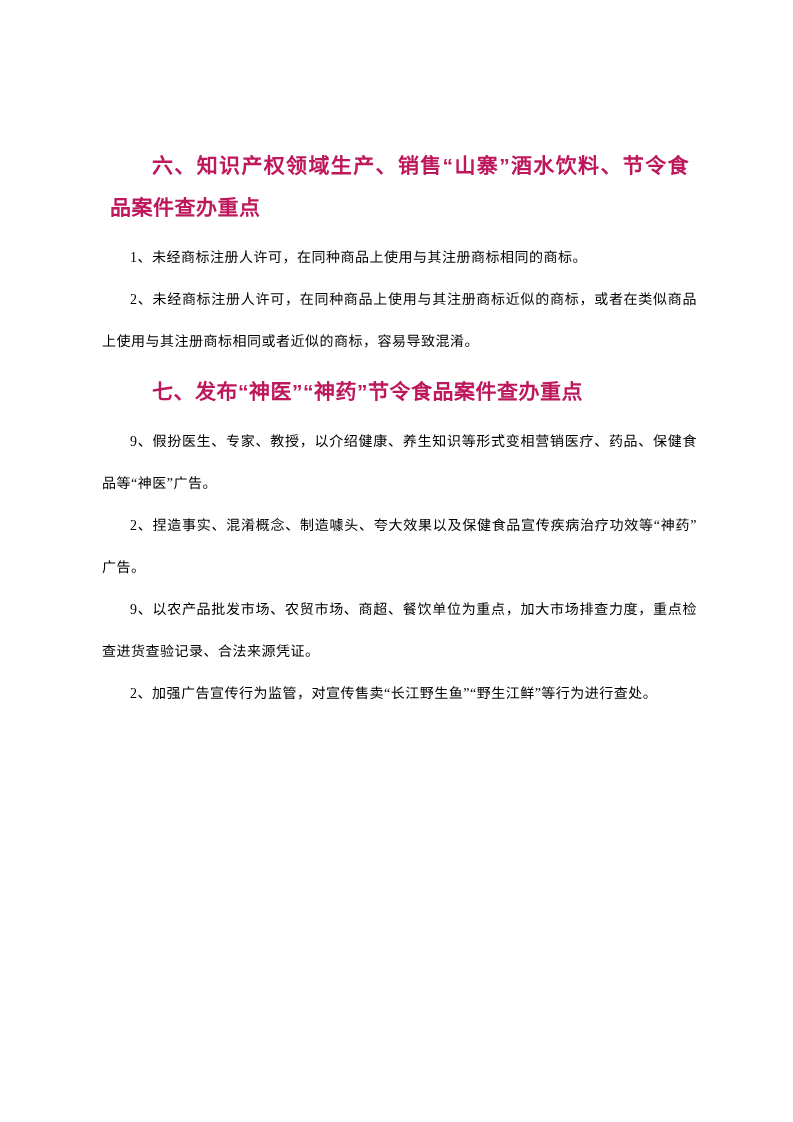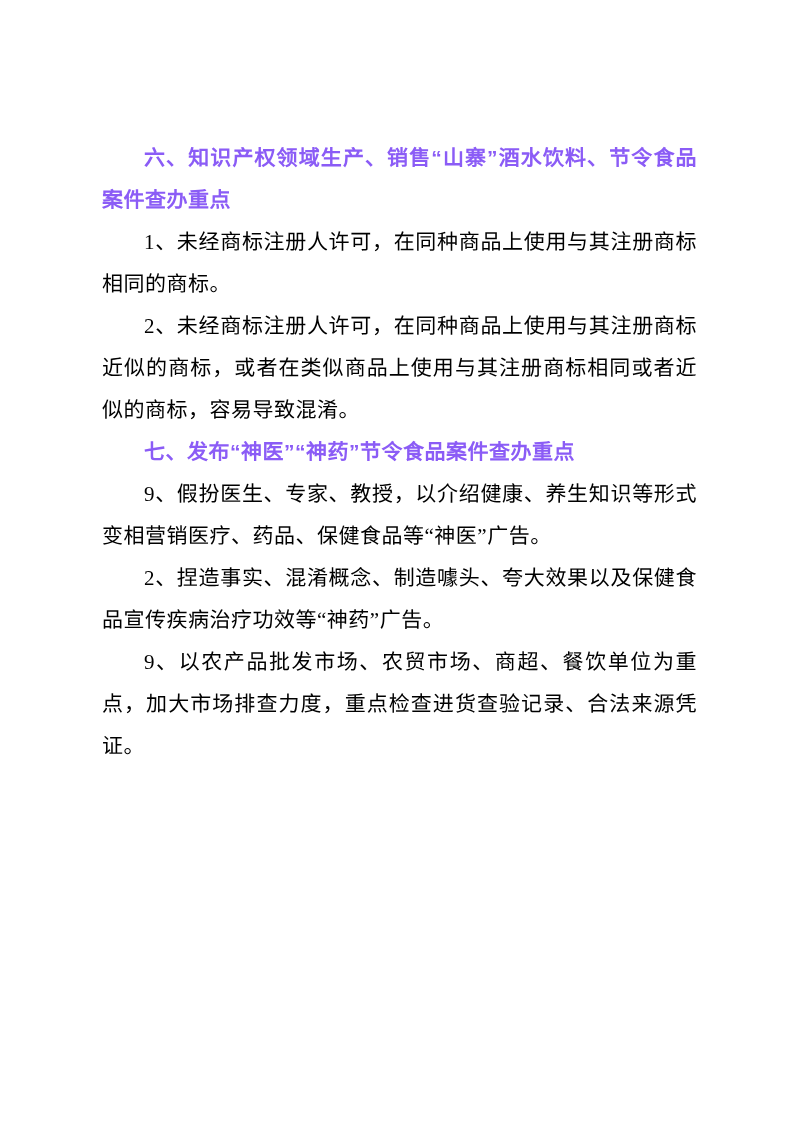--- a/index.html
+++ b/index.html
@@ -17,39 +17,39 @@
     box-sizing: border-box;
     padding: 137px 96px 0 102px;
     overflow: hidden;
   }
   .doc {
     width: 595px;
   }
   p.body-para {
     margin: 0;
     font-family: "Liberation Serif", "DejaVu Serif", serif;
-    font-size: 21px;
+    font-size: 14px;
     line-height: 42px;
     text-align: justify;
     text-justify: inter-ideograph;
     text-indent: 2em;
     letter-spacing: 0.5px;
     color: #000000;
   }
   p.section-heading {
-    margin: 0;
+    margin: 8px;
     font-family: "Liberation Sans", "DejaVu Sans", sans-serif;
     font-weight: 700;
     font-size: 21px;
     line-height: 42px;
     text-align: justify;
     text-justify: inter-ideograph;
     text-indent: 2em;
     letter-spacing: 0.5px;
-    color: #8b5cf6;
+    color: #be185d;
   }
 </style>
 </head>
 <body>
 
 <div class="page">
   <div class="doc">
 
     <section>
       <p class="section-heading">六、知识产权领域生产、销售“山寨”酒水饮料、节令食品案件查办重点</p>
@@ -58,16 +58,17 @@
     </section>
 
     <section>
       <p class="section-heading">七、发布“神医”“神药”节令食品案件查办重点</p>
       <p class="body-para">9、假扮医生、专家、教授，以介绍健康、养生知识等形式变相营销医疗、药品、保健食品等“神医”广告。</p>
       <p class="body-para">2、捏造事实、混淆概念、制造噱头、夸大效果以及保健食品宣传疾病治疗功效等“神药”广告。</p>
     </section>
 
     <section>
       <p class="body-para">9、以农产品批发市场、农贸市场、商超、餐饮单位为重点，加大市场排查力度，重点检查进货查验记录、合法来源凭证。</p>
+      <p class="body-para">2、加强广告宣传行为监管，对宣传售卖“长江野生鱼”“野生江鲜”等行为进行查处。</p>
     </section>
 
   </div>
 </div>
 
 </body></html>

